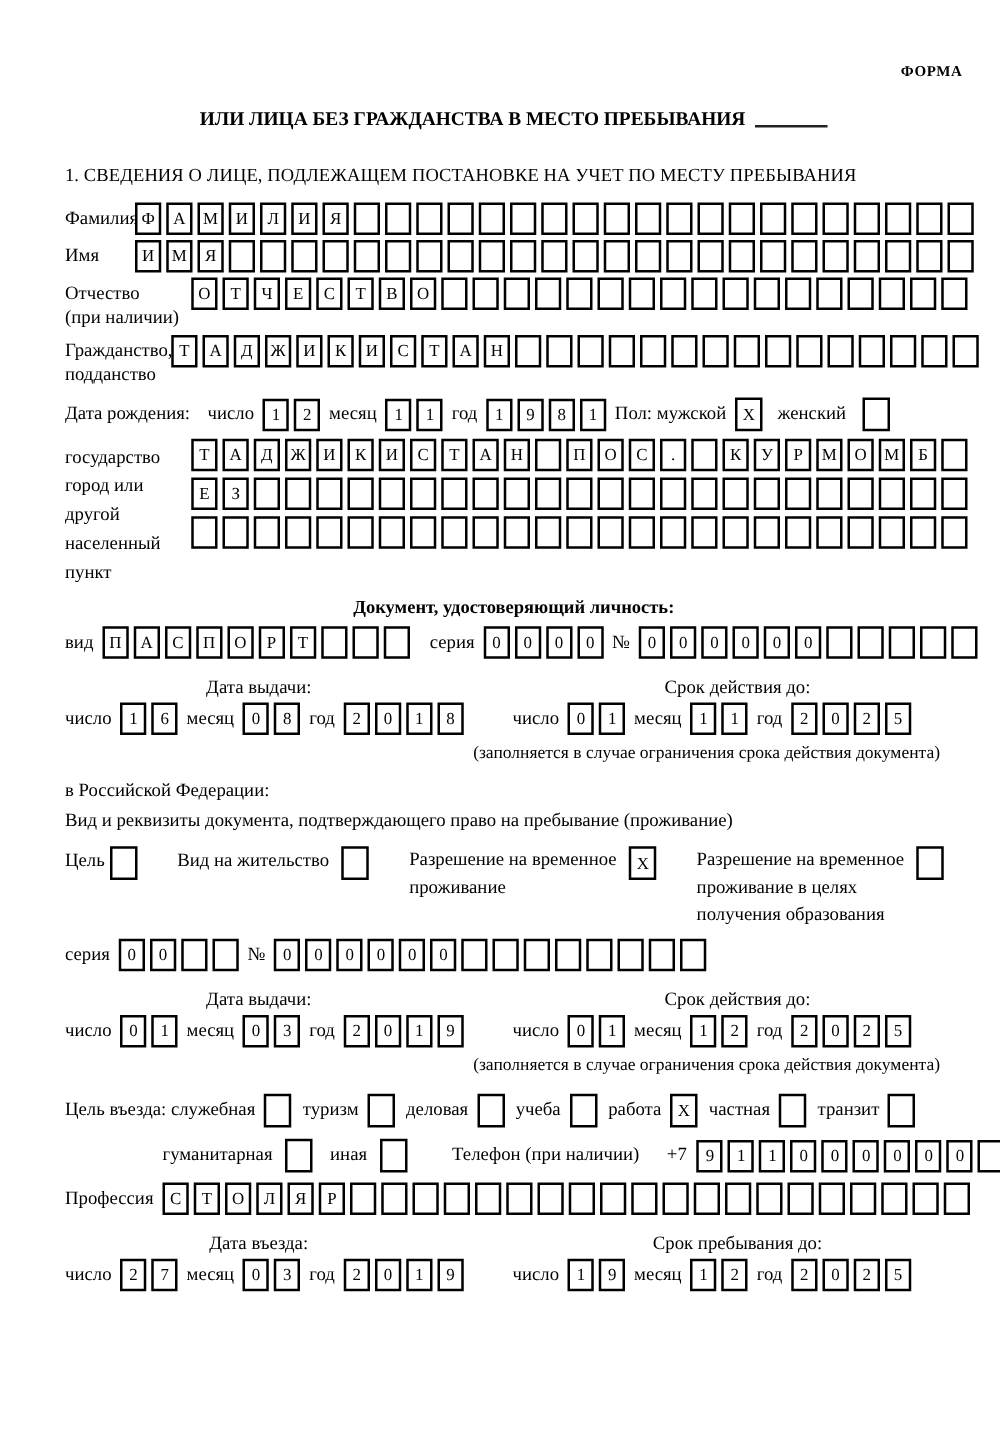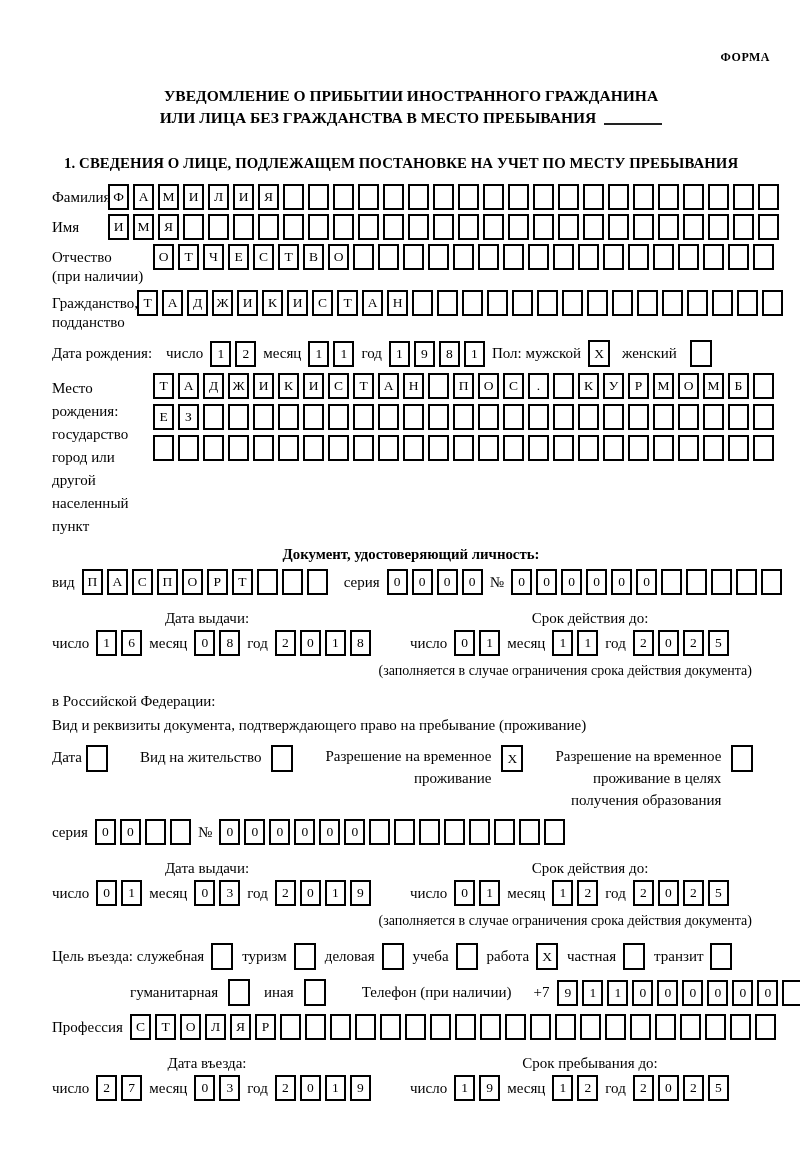--- a/index.html
+++ b/index.html
@@ -6,21 +6,21 @@
   body{width:800px;height:1163px;color:#000;font-family:"Liberation Serif","DejaVu Serif",serif;font-size:15px;position:relative;overflow:hidden;}
   .page{box-sizing:border-box;padding:36px 30px 0 52px;width:800px;}
 
   .hdr-note{margin-left:568px;font-size:13.5px;line-height:18px;white-space:nowrap;}
   .hdr-note .rev{margin-top:5px;}
   .forma{font-weight:bold;text-align:right;margin-top:14px;font-size:12px;letter-spacing:.5px;}
 
   .title{font-weight:bold;text-align:center;font-size:15.5px;line-height:22px;margin-top:20px;}
   .title .uline{display:inline-block;width:58px;border-bottom:2px solid #222;margin-left:8px;transform:translateY(2px);}
 
-  .sec-head{font-weight:bold;font-size:14.8px;margin-top:26px;margin-left:12px;letter-spacing:.1px;}
+  .sec-head{font-weight:normal;font-size:14.8px;margin-top:26px;margin-left:0;letter-spacing:.1px;}
 
   .row{display:flex;align-items:flex-start;margin-bottom:4px;}
   .lbl{flex-shrink:0;padding-top:4px;line-height:19px;}
   .cells{display:flex;gap:4px;flex-wrap:nowrap;}
   .cell{box-sizing:border-box;flex-shrink:0;width:21px;height:26px;border:2px solid #000;display:flex;align-items:center;justify-content:center;font-size:13.5px;background:#fff;}
   .box .cell{width:22px;height:27px;}
 
   .mt8{margin-top:8px;} .mt12{margin-top:12px;} .mt6{margin-top:6px;}
 
   .inline-fields{display:flex;align-items:center;margin-bottom:4px;}
@@ -36,41 +36,40 @@
   .pair .c1{width:358px;flex-shrink:0;}
   .pair .c2{flex:1;}
   .pair .head{text-align:center;margin-bottom:3px;}
   .pair .c1 .head{width:310px;}
   .note-right{font-size:14px;text-align:right;padding-right:18px;margin-top:3px;}
 
   .intro{line-height:24px;margin-top:10px;}
 
   .permits{display:flex;align-items:flex-start;margin-top:8px;}
   .p-gap{margin-left:32px;}
-  .p-label{text-align:right;line-height:22px;}
+  .p-label{text-align:left;line-height:22px;}
   .p-box{margin-left:10px;}
   .permits .plain{padding-top:4px;}
 
   .purpose{display:flex;align-items:center;margin-top:14px;}
   .purpose .opt-label{margin-right:7px;white-space:nowrap;}
   .purpose .cells{margin-right:9px;}
   .purpose2{display:flex;align-items:center;margin-top:9px;padding-left:78px;}
   .phone-label{margin-left:36px;margin-right:22px;white-space:nowrap;}
   .phone-prefix{margin-right:8px;}
 </style>
 </head>
 <body>
 
 <div class="page">
 
 
   <div class="forma">ФОРМА</div>
 
   <div class="title">
-    <div>УВЕДОМЛЕНИЕ О ПРИБЫТИИ ИНОСТРАННОГО ГРАЖДАНИНА</div>
     <div><span>ИЛИ ЛИЦА БЕЗ ГРАЖДАНСТВА В МЕСТО ПРЕБЫВАНИЯ</span><span class="uline"></span></div>
   </div>
 
   <div class="sec-head">1. СВЕДЕНИЯ О ЛИЦЕ, ПОДЛЕЖАЩЕМ ПОСТАНОВКЕ НА УЧЕТ ПО МЕСТУ ПРЕБЫВАНИЯ</div>
 
   <div class="row mt12">
     <div class="lbl" style="width:56px">Фамилия</div>
     <div class="cells">
         <div class="cell">Ф</div>
         <div class="cell">А</div>
@@ -228,21 +227,20 @@
         <div class="cell">X</div>
       </div>
     <span class="flab" style="margin-left:12px">женский</span>
     <div class="cells box" style="margin-left:6px">
         <div class="cell"></div>
       </div>
   </div>
 
   <div class="row mt6">
     <div class="lbl mb-label" style="width:101px">
-      <div>Место рождения:</div>
       <div>государство</div>
       <div>город или другой</div>
       <div>населенный пункт</div>
     </div>
     <div class="stack">
       <div class="cells">
           <div class="cell">Т</div>
           <div class="cell">А</div>
           <div class="cell">Д</div>
           <div class="cell">Ж</div>
@@ -412,21 +410,21 @@
     </div>
   </div>
   <div class="note-right">(заполняется в случае ограничения срока действия документа)</div>
 
   <div class="intro">
     <div>в Российской Федерации:</div>
     <div>Вид и реквизиты документа, подтверждающего право на пребывание (проживание)</div>
   </div>
 
   <div class="permits">
-    <span class="plain">Дата</span>
+    <span class="plain">Цель</span>
     <div class="cells box p-box" style="margin-left:4px">
         <div class="cell"></div>
       </div>
     <span class="plain p-gap">Вид на жительство</span>
     <div class="cells box p-box">
         <div class="cell"></div>
       </div>
     <div class="p-label p-gap">
       <div>Разрешение на временное</div>
       <div>проживание</div>

